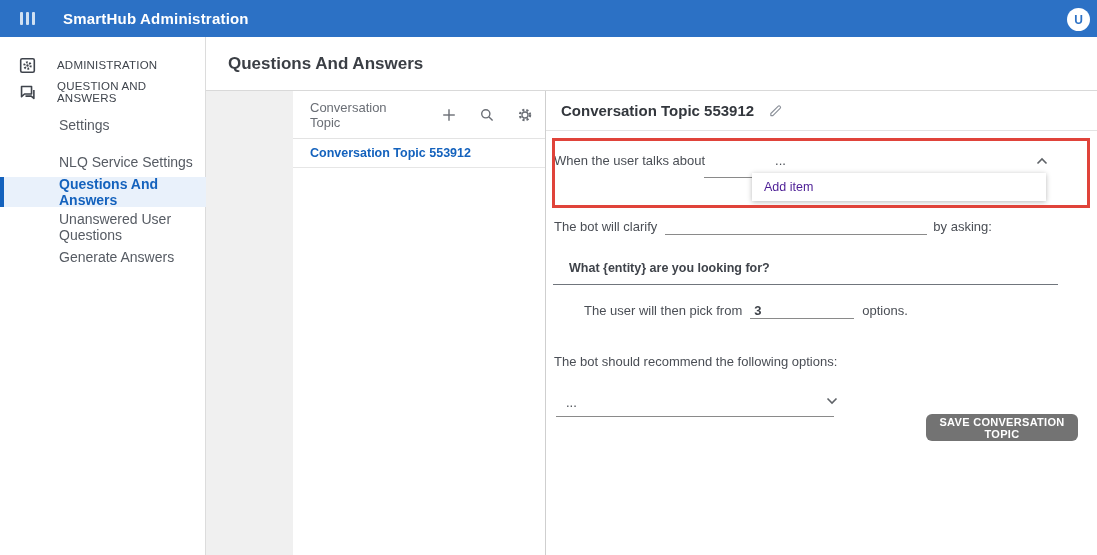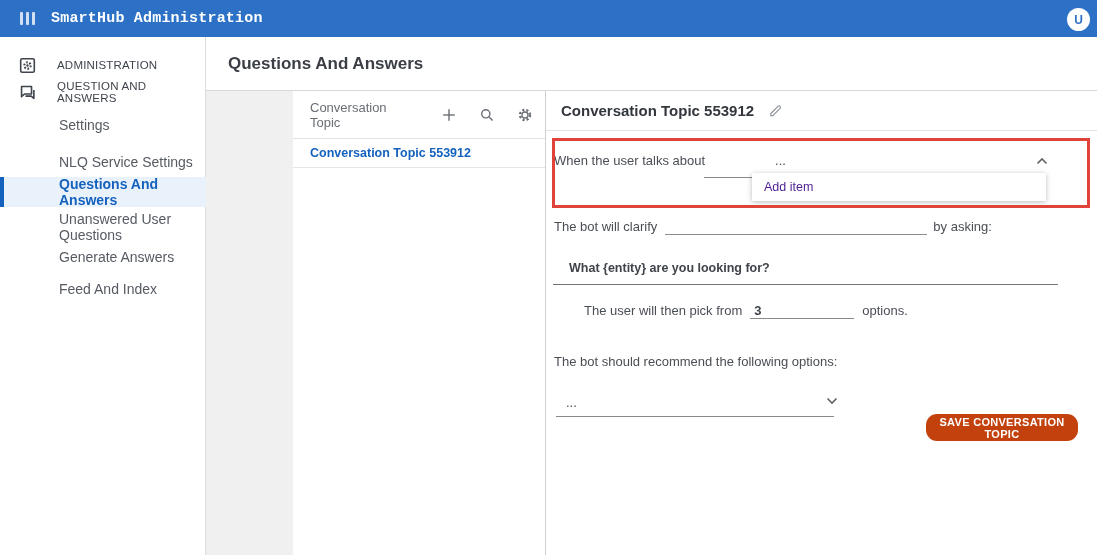--- a/index.html
+++ b/index.html
@@ -4,21 +4,21 @@
 <style>
   * { margin:0; padding:0; box-sizing:border-box; }
   html,body { background:#fff; }
   body { font-family:"Liberation Sans", sans-serif; }
   .app { position:relative; width:1097px; height:555px; overflow:hidden; background:#fff; }
 
   
   .topbar { position:absolute; left:0; top:0; width:1097px; height:37px; background:#2c71c5; display:flex; align-items:center; }
   .hamburger { display:flex; gap:3px; margin-left:20px; cursor:pointer; }
   .hamburger span { display:block; width:3px; height:13px; background:rgba(255,255,255,.78); border-radius:1px; }
-  .topbar-title { color:#fff; font-size:15px; font-weight:700; margin-left:16px; letter-spacing:.2px;font-family:Liberation Mono, monospace; }
+  .topbar-title { color:#fff; font-size:15px; font-weight:700; margin-left:28px; letter-spacing:.2px; }
   .avatar { position:absolute; right:7px; top:8px; width:23px; height:23px; border-radius:50%; background:#fff; color:#2c71c5; font-size:12px; font-weight:700; display:flex; align-items:center; justify-content:center; cursor:pointer; }
 
   
   .sidebar { position:absolute; left:0; top:37px; width:206px; height:518px; background:#fff; border-right:1px solid #dcdcdc; }
   .side-row { position:absolute; left:0; width:206px; height:30px; display:flex; align-items:center; cursor:pointer; }
   .side-row .ic { position:absolute; left:19px; width:17px; height:17px; color:#3f444c; }
   .section-label { position:absolute; left:57px; font-size:11.5px; font-weight:400; color:#3f444c; letter-spacing:.2px; }
   .item-label { position:absolute; left:59px; font-size:14px; color:#565b63; }
   .side-row.selected { background:#e9f1fb; border-left:4px solid #1462bd; }
   .side-row.selected .item-label { left:55px; color:#1462bd; font-weight:700; }
@@ -63,21 +63,21 @@
   .row4 { position:absolute; left:8px; top:212px; display:flex; align-items:baseline;margin-left:30px; }
   .pick-input { width:104px; margin-left:8px; font-weight:700; padding-left:4px; }
   .row4 .suffix { margin-left:8px; }
 
   .row5 { position:absolute; left:8px; top:263px; }
 
   .select2 { position:absolute; left:10px; top:301px; width:278px; height:25px; border-bottom:1px solid #8a8a8a; cursor:pointer; }
   .select2 .sel2-value { position:absolute; left:10px; top:3px; font-size:13px; color:#4a4e55; }
   .chev-down { position:absolute; right:-6px; top:2px; width:16px; height:14px; color:#5f6368; }
 
-  .save-btn { position:absolute; left:380px; top:323px; width:152px; height:27px; background:#c2410c; color:#fff; border:none; border-radius:11px; font-family:"Liberation Sans",sans-serif; font-size:11px; font-weight:700; letter-spacing:.3px; cursor:pointer; }
+  .save-btn { position:absolute; left:380px; top:323px; width:152px; height:27px; background:#737373; color:#fff; border:none; border-radius:6px; font-family:"Liberation Sans",sans-serif; font-size:11px; font-weight:700; letter-spacing:.3px; cursor:pointer; }
 </style>
 </head>
 <body>
 
 <div class="app">
 
   <div class="topbar">
     <div class="hamburger">
         <span></span>
         <span></span>
@@ -115,23 +115,20 @@
     </div>
     <div class="side-row selected" style="top:140px">
       <span class="item-label">Questions And Answers</span>
     </div>
     <div class="side-row" style="top:175px">
       <span class="item-label">Unanswered User Questions</span>
     </div>
     <div class="side-row" style="top:205px">
       <span class="item-label">Generate Answers</span>
     </div>
-    <div class="side-row" style="top:237px">
-      <span class="item-label">Feed And Index</span>
-    </div>
   </div>
 
   <div class="page-header">
     <div class="page-title">Questions And Answers</div>
   </div>
 
   <div class="content">
 
     <div class="topics-panel">
       <div class="topics-header">

